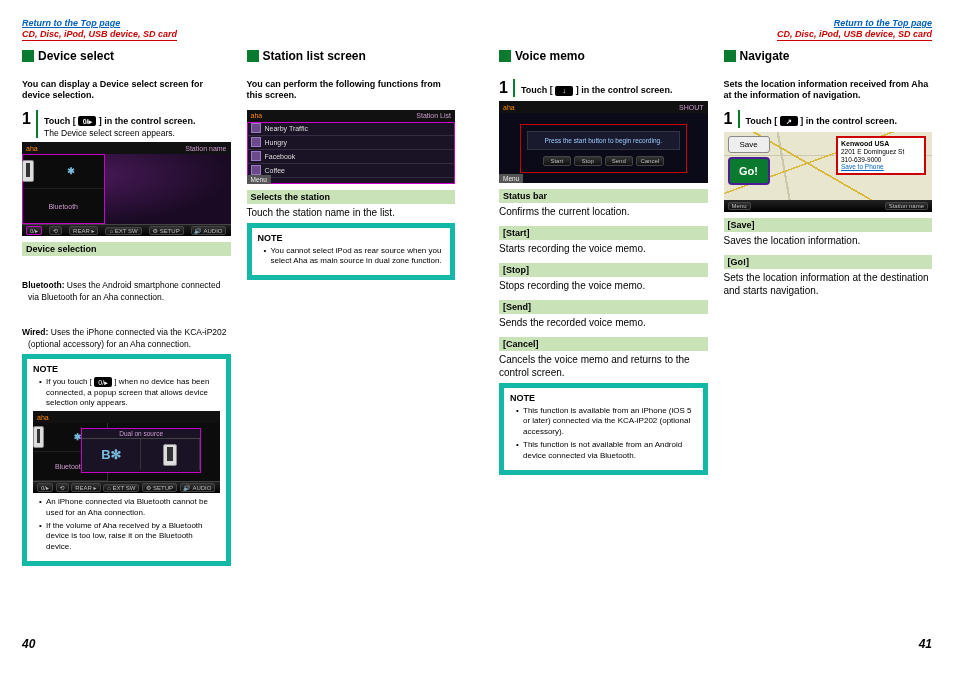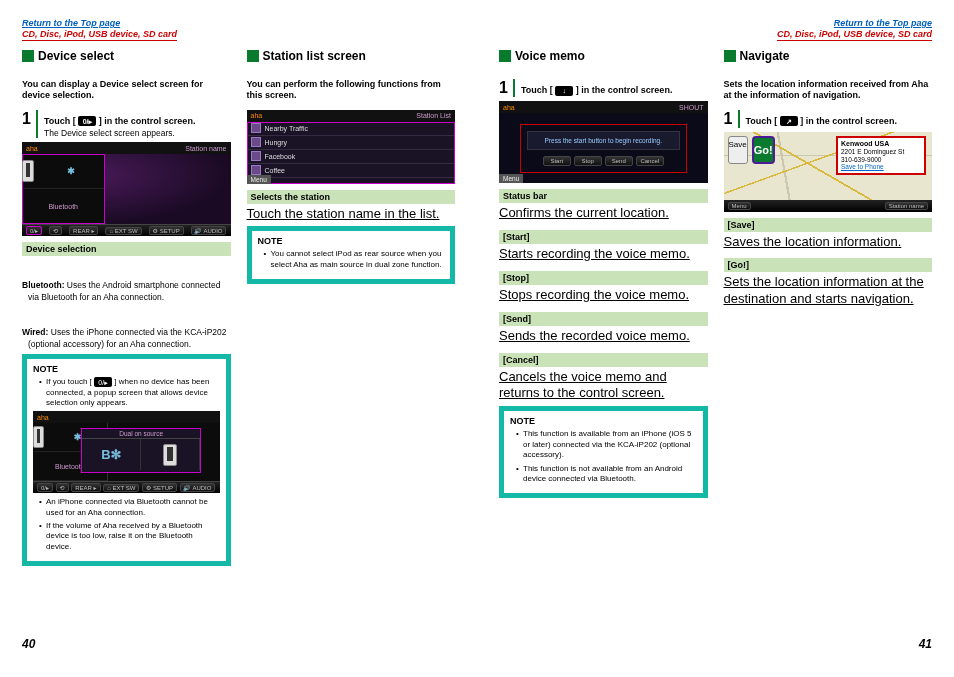--- a/index.html
+++ b/index.html
@@ -36,21 +36,21 @@
   }
   .stepsub { font-size: 8.5px; margin-top: 2px; }
   
   .shot { width: 100%; background: #000; margin: 4px 0 6px 0; position: relative; }
   .shot-top { height: 12px; background:#111; color:#c9c; font-size:7px; display:flex; align-items:center; padding:0 4px; justify-content:space-between; }
   .shot-body { position: relative; }
   .shot-bottom { height: 12px; border-top: 1px solid #444; background: linear-gradient(#222,#000); display:flex; align-items:center; justify-content:space-between; padding:0 4px; }
   .shot-btn { color:#bbb; font-size:6px; border:1px solid #444; padding:0 3px; border-radius:2px; background:linear-gradient(#333,#111); }
   .magenta-outline { outline: 1px solid #c0c; outline-offset: -1px; }
   .green-band { background: #c9e2b8; font-weight: bold; font-size: 9px; padding: 2px 4px; margin-top: 4px; }
-  .desc { font-size: 13px; line-height: 1.3; padding: 2px 0 4px 0; text-decoration: underline; }
+  .desc { font-size: 10px; line-height: 1.3; padding: 2px 0 4px 0; }
   .dl { font-size: 8.5px; line-height: 1.35; }
   .dl .term { font-weight: bold; display: inline; }
   .dl .def { display: inline; }
   .dl .row { margin-bottom: 4px; padding-left: 6px; text-indent: -6px; margin-top: 24px; }
   .note-box { border: 5px solid #14b8a6; padding: 5px 6px 6px 6px; }
   .note-title { font-weight: bold; font-size: 9px; margin-bottom: 3px; }
   .note-ul { list-style: none; padding-left: 6px; }
   .note-ul li { position: relative; padding-left: 7px; font-size: 8px; line-height: 1.3; margin-bottom: 3px; }
   .note-ul li::before { content: "•"; position: absolute; left: 0; top: 0; }
   .pagenum { position: absolute; bottom: 26px; font-weight: bold; font-size: 12px; font-style: italic;}
@@ -68,21 +68,21 @@
   .vm-msg { background:#1a1a2e; color:#9cf; font-size:6.5px; width:100%; text-align:center; padding:5px 0; border:1px solid #334; }
   .vm-btns { display:flex; gap:3px; margin-top:6px; }
   .vm-btn { width:28px; text-align:center; color:#bbb; font-size:6px; border:1px solid #444; padding:1px 0; border-radius:2px; background:linear-gradient(#333,#111); }
   
   .nav-area { position:relative; height:80px; background:#e9e6cf; overflow:hidden; }
   .nav-area::before { content:""; position:absolute; inset:0; background:
      linear-gradient(30deg, transparent 48%, #d9b83a 48%, #d9b83a 49%, transparent 49%),
      linear-gradient(-20deg, transparent 60%, #d9b83a 60%, #d9b83a 61%, transparent 61%),
      linear-gradient(80deg, transparent 30%, #ccc8ad 30%, #ccc8ad 31%, transparent 31%),
      linear-gradient(0deg, transparent 70%, #ccc8ad 70%, #ccc8ad 71%, transparent 71%); }
-  .nav-left { position:absolute; left:4px; top:4px; width:42px; display:flex; flex-direction:row; gap:4px; }
+  .nav-left { position:absolute; left:4px; top:4px; width:42px; display:flex; flex-direction:column; gap:4px; }
   .nav-save { background:#eee; border:1px solid #888; text-align:center; font-size:8px; padding:3px 0; border-radius:3px; }
   .nav-go { background: #0a7a2f; color:#fff; border:2px solid #4c1d95; text-align:center; font-size:11px; font-weight:bold; padding:6px 0; border-radius:4px; }
   .nav-dest { position:absolute; right:6px; top:4px; width:90px; background:#fff; border:2px solid #c00; font-size:6.5px; padding:2px 3px; line-height:1.2; }
   .nav-dest b { font-size:7px; }
   .nav-dest a { color:#06c; text-decoration:underline; }
   .nav-bottom { position:absolute; left:0; right:0; bottom:0; height:12px; background:linear-gradient(#222,#000); display:flex; align-items:center; justify-content:space-between; padding:0 4px; }
   .nav-bottom .slot { color:#bbb; font-size:6px; border:1px solid #444; padding:0 3px; border-radius:2px; background:linear-gradient(#333,#111); }
   .device-body { height:70px; background: radial-gradient(ellipse at 30% 30%, #4a1a5a, #1a0a24 70%); position:relative; }
   .device-left { position:absolute; left:0; top:0; bottom:0; width:40%; background:#0c0c0c; border-right:1px solid #333; display:flex; flex-direction:column; }
   .dev-row { flex:1; display:flex; align-items:center; justify-content:center; border-bottom:1px solid #222; }

